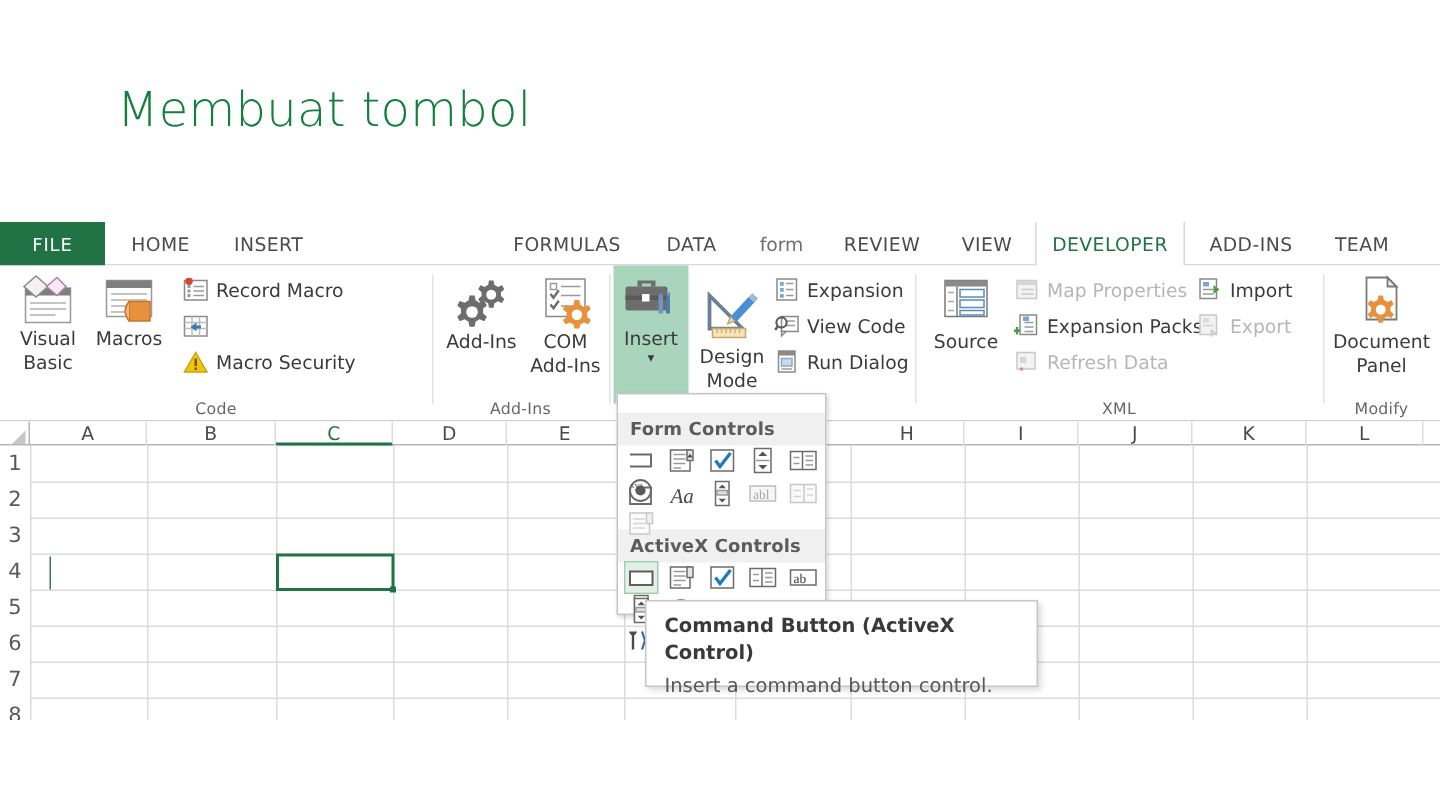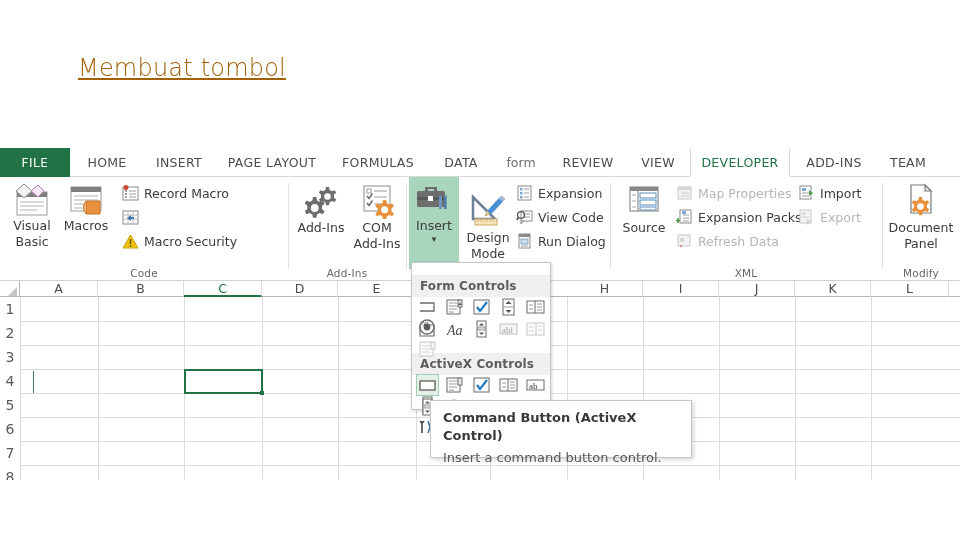--- a/index.html
+++ b/index.html
@@ -9,22 +9,22 @@
     width: 960px; height: 540px;
     background:#ffffff;
     font-family: "DejaVu Sans", "Liberation Sans", sans-serif;
     overflow: hidden;
     position: relative;
   }
 
   
   .slide-title {
     position:absolute; left:78px; top:54px;
-    font-size:24px; font-weight:300; color:#a16207;
-    letter-spacing:0.2px; white-space:nowrap;text-decoration:underline;
+    font-size:32px; font-weight:300; color:#15803d;
+    letter-spacing:0.2px; white-space:nowrap;
   }
 
   
   .excel {
     position:absolute; left:0; top:148px; width:960px; height:332px;
     background:#ffffff;
   }
 
   
   .tabstrip {
@@ -146,21 +146,20 @@
 <body>
 
 <div class="slide-title">Membuat tombol</div>
 
 <div class="excel">
 
   <div class="tabstrip">
     <div class="tab file" style="left:0px;width:70px;">FILE</div>
     <div class="tab" style="left:76px;width:62px;">HOME</div>
     <div class="tab" style="left:146px;width:66px;">INSERT</div>
-    <div class="tab" style="left:220px;width:104px;">PAGE LAYOUT</div>
     <div class="tab" style="left:332px;width:92px;">FORMULAS</div>
     <div class="tab" style="left:434px;width:54px;">DATA</div>
     <div class="tab form-tab" style="left:496px;width:50px;">form</div>
     <div class="tab" style="left:552px;width:72px;">REVIEW</div>
     <div class="tab" style="left:632px;width:52px;">VIEW</div>
     <div class="tab active" style="left:690px;width:100px;">DEVELOPER</div>
     <div class="tab" style="left:796px;width:76px;">ADD-INS</div>
     <div class="tab" style="left:880px;width:56px;">TEAM</div>
   </div>
 

